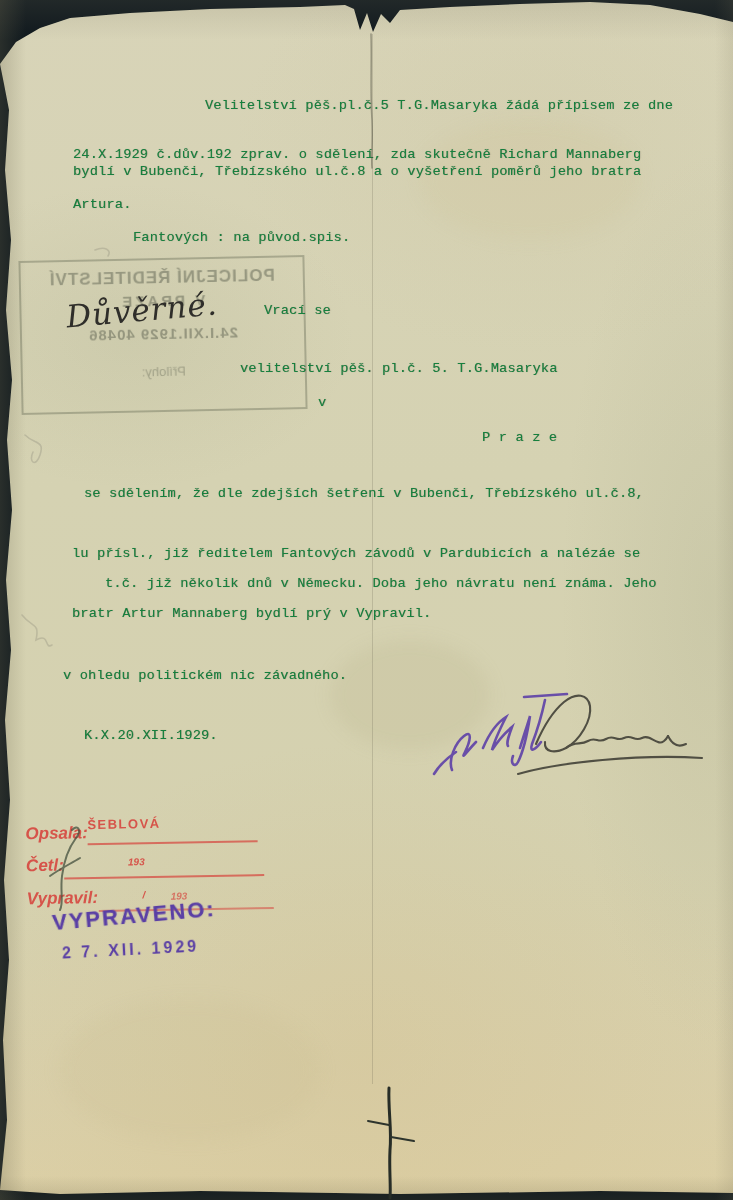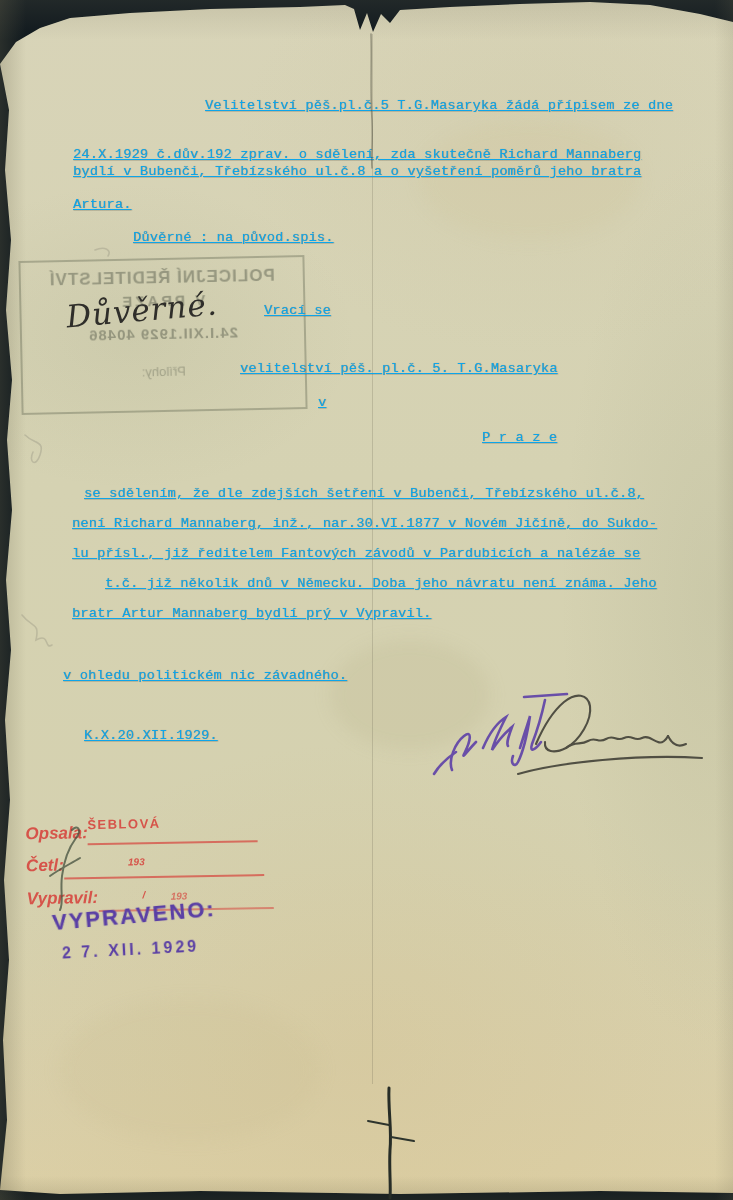--- a/index.html
+++ b/index.html
@@ -35,24 +35,23 @@
       linear-gradient(0deg, rgba(90,85,60,0.20) 0px, rgba(90,85,60,0.0) 24px),
       linear-gradient(180deg, rgba(120,115,95,0.18) 0px, rgba(120,115,95,0.0) 40px);
   }
   .stain{position:absolute;border-radius:50%;filter:blur(8px);pointer-events:none;}
   .crease-v{position:absolute;width:1px;background:rgba(95,92,72,0.22);pointer-events:none;}
 
   
   .tw{
     position:absolute;white-space:pre;
     font-family:"Liberation Mono","DejaVu Sans Mono",monospace;
-    font-size:13.6px;line-height:14px;color:#0ea5e9;
+    font-size:13.6px;line-height:14px;color:#15803d;
     text-shadow:0.4px 0.4px 0.7px rgba(80,78,66,0.55);
     letter-spacing:0.2px;
-    text-decoration:underline;
   }
   
   .police-stamp{
     position:absolute;left:20px;top:258px;width:282px;height:150px;
     border:2px solid rgba(95,100,80,0.38);
     transform:rotate(-1.2deg);
     filter:blur(0.6px);
   }
   .police-stamp .mirror{
     position:absolute;inset:0;transform:scaleX(-1);
@@ -105,40 +104,39 @@
   <div class="stain" style="left:330px;top:640px;width:160px;height:110px;background:rgba(170,160,120,0.14);"></div>
   <div class="stain" style="left:60px;top:1000px;width:260px;height:140px;background:rgba(200,185,140,0.16);"></div>
   <div class="stain" style="left:420px;top:120px;width:220px;height:120px;background:rgba(205,190,145,0.14);"></div>
   <div class="crease-v" style="left:372px;top:34px;height:1050px;"></div>
 
   <div class="tw" style="left:205px;top:99px;">Velitelství pěš.pl.č.5 T.G.Masaryka žádá přípisem ze dne</div>
   <div class="tw" style="left:73px;top:148px;">24.X.1929 č.dův.192 zprav. o sdělení, zda skutečně Richard Mannaberg</div>
   <div class="tw" style="left:73px;top:165px;">bydlí v Bubenči, Třebízského ul.č.8 a o vyšetření poměrů jeho bratra</div>
   <div class="tw" style="left:73px;top:198px;">Artura.</div>
 
-  <div class="tw" style="left:133px;top:231px;">Důvěrné : na původ.spis.</div>
+  <div class="tw" style="left:133px;top:231px;">Fantových : na původ.spis.</div>
 
   <div class="police-stamp">
     <div class="mirror">
       <div class="ps-l1">POLICEJNÍ ŘEDITELSTVÍ</div>
       <div class="ps-l2">V PRAZE</div>
       <div class="ps-l3">24.I.XII.1929  40486</div>
       <div class="ps-l4">Přílohy:</div>
     </div>
   </div>
 
   <div class="hand-confidential">Důvěrné.</div>
 
   <div class="tw" style="left:264px;top:304px;">Vrací se</div>
   <div class="tw" style="left:240px;top:362px;">velitelství pěš. pl.č. 5. T.G.Masaryka</div>
   <div class="tw" style="left:318px;top:396px;">v</div>
   <div class="tw" style="left:482px;top:431px;">P r a z e</div>
 
   <div class="tw" style="left:84px;top:487px;">se sdělením, že dle zdejších šetření v Bubenči, Třebízského ul.č.8,</div>
-  <div class="tw" style="left:72px;top:517px;">není Richard Mannaberg, inž., nar.30.VI.1877 v Novém Jičíně, do Sukdo-</div>
   <div class="tw" style="left:72px;top:547px;">lu přísl., již ředitelem Fantových závodů v Pardubicích a nalézáe se</div>
   <div class="tw" style="left:66px;top:577px;margin-left:39px;">t.č. již několik dnů v Německu. Doba jeho návratu není známa. Jeho</div>
   <div class="tw" style="left:72px;top:607px;">bratr Artur Mannaberg bydlí prý v Vypravil.</div>
 
   <div class="tw" style="left:63px;top:669px;">v ohledu politickém nic závadného.</div>
 
   <div class="tw" style="left:84px;top:729px;">K.X.20.XII.1929.</div>
 
   <div class="clerk-stamp">
     <span class="red clerk-label" style="left:8px;top:8px;">Opsala:</span>

